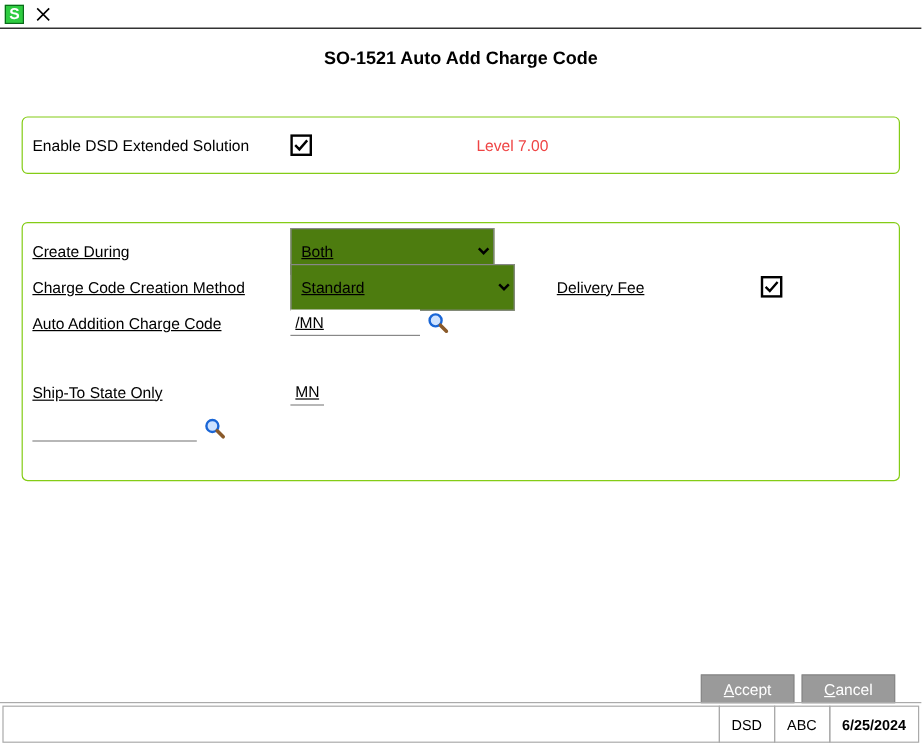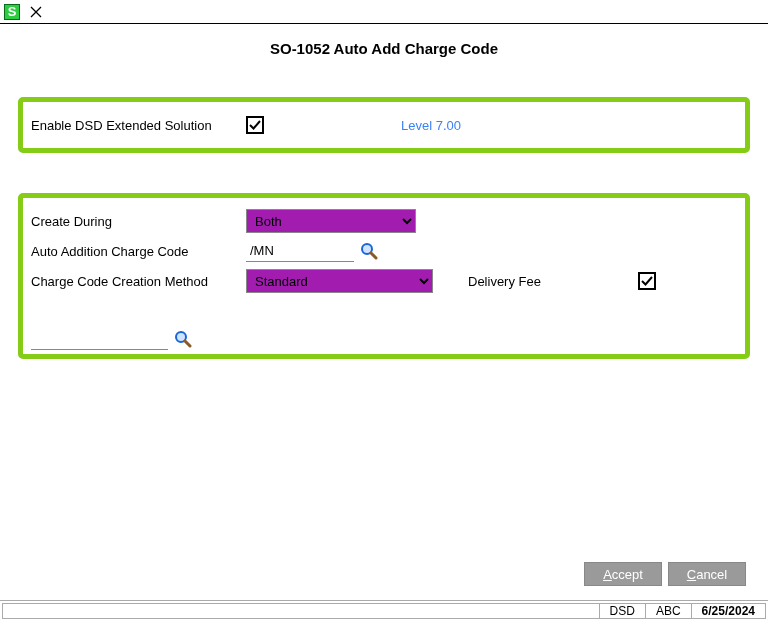--- a/index.html
+++ b/index.html
@@ -51,21 +51,21 @@
   .page-heading {
     text-align: center;
     font-weight: bold;
     font-size: 15px;
     margin: 16px 0 22px 0;
   }
   .content {
     padding: 0 18px;
   }
   .panel {
-    border: 5px solid #84cc16;
+    border: 1px solid #84cc16;
     border-radius: 5px;
     padding: 8px 8px;
     position: relative;
     margin-bottom: 6px;
     margin-top: 40px;
   }
   .row {
     display: flex;
     align-items: center;
     height: 30px;
@@ -78,28 +78,28 @@
     height: 18px;
     border: 2px solid #000;
     display: inline-flex;
     align-items: center;
     justify-content: center;
     background: #fff;
     cursor: pointer;
   }
   .checkbox svg { width: 12px; height: 12px; }
   .level-text {
-    color: #3b82f6;
+    color: #ef4444;
     margin-left: 115px;
     font-size: 13px;
   }
   select.dropdown {
-    height: 24px;
+    height: 39px;
     border: 1px solid #888;
-    background: #a21caf;
+    background: #4d7c0f;
     font-family: inherit;
     font-size: 13px;
     padding: 1px 4px;
   }
   .dropdown-sm { width: 170px; }
   .dropdown-lg { width: 187px; }
   input.textfield {
     height: 22px;
     border: none;
     border-bottom: 1px solid #888;
@@ -140,21 +140,21 @@
     justify-content: center;
     cursor: pointer;
     font-size: 13px;
   }
   .btn .ul { text-decoration: underline; }
   .statusbar {
     position: absolute;
     bottom: 0;
     left: 0;
     right: 0;
-    height: 21px;
+    height: 36px;
     border-top: 1px solid #aaa;
     display: flex;
     justify-content: flex-end;
     align-items: stretch;
     padding: 2px;
   }
   .status-cell {
     border: 1px solid #aaa;
     padding: 2px 10px;
     display: flex;
@@ -171,68 +171,72 @@
 
 <div class="titlebar">
   <div class="app-icon">S</div>
   <div class="close-btn">
     <svg viewBox="0 0 12 12">
         <path d="M1 1 L11 11 M11 1 L1 11" stroke="#000" stroke-width="1.3" fill="none"></path>
       </svg>
   </div>
 </div>
 
-<div class="page-heading">SO-1052 Auto Add Charge Code</div>
+<div class="page-heading">SO-1521 Auto Add Charge Code</div>
 
 <div class="content">
 
   <div class="panel">
     <div class="row">
       <div class="label-col">Enable DSD Extended Solution</div>
       <div style="width:40px;">
         <span class="checkbox">
           <svg viewBox="0 0 12 12">
               <path d="M1 6 L4.5 9.5 L11 2" stroke="#000" stroke-width="2" fill="none"></path>
             </svg>
         </span>
       </div>
       <div class="level-text">Level  7.00</div>
     </div>
   </div>
 
-  <div class="panel" style="padding-bottom:0;">
+  <div class="panel" style="padding-bottom:28px;text-decoration:underline;">
     <div class="row">
       <div class="label-col">Create During</div>
       <select class="dropdown dropdown-sm">
         <option>Both</option>
       </select>
-    </div>
-    <div class="row">
-      <div class="label-col">Auto Addition Charge Code</div>
-      <input class="textfield textfield-md" value="/MN" style="">
-      <span class="lookup-icon">
-        <svg viewBox="0 0 18 18">
-          <circle cx="7" cy="7" r="5" stroke="#1a66d6" stroke-width="2" fill="#cfe3ff"></circle>
-          <line x1="11" y1="11" x2="16" y2="16" stroke="#8a5a2a" stroke-width="3" stroke-linecap="round"></line>
-        </svg>
-      </span>
     </div>
     <div class="row">
       <div class="label-col">Charge Code Creation Method</div>
       <select class="dropdown dropdown-lg">
         <option>Standard</option>
       </select>
       <div class="deliv-label">Delivery Fee</div>
       <span class="checkbox">
         <svg viewBox="0 0 12 12">
             <path d="M1 6 L4.5 9.5 L11 2" stroke="#000" stroke-width="2" fill="none"></path>
           </svg>
       </span>
     </div>
+    <div class="row">
+      <div class="label-col">Auto Addition Charge Code</div>
+      <input class="textfield textfield-md" value="/MN" style="">
+      <span class="lookup-icon">
+        <svg viewBox="0 0 18 18">
+          <circle cx="7" cy="7" r="5" stroke="#1a66d6" stroke-width="2" fill="#cfe3ff"></circle>
+          <line x1="11" y1="11" x2="16" y2="16" stroke="#8a5a2a" stroke-width="3" stroke-linecap="round"></line>
+        </svg>
+      </span>
+    </div>
     <div style="height:28px;"></div>
+    <div class="row">
+      <div class="label-col">Ship-To State Only</div>
+      <input class="textfield textfield-sm" value="MN" style="">
+    </div>
     <div class="row">
       <input class="textfield textfield-lg" value="" style="">
       <span class="lookup-icon">
         <svg viewBox="0 0 18 18">
           <circle cx="7" cy="7" r="5" stroke="#1a66d6" stroke-width="2" fill="#cfe3ff"></circle>
           <line x1="11" y1="11" x2="16" y2="16" stroke="#8a5a2a" stroke-width="3" stroke-linecap="round"></line>
         </svg>
       </span>
     </div>
   </div>

